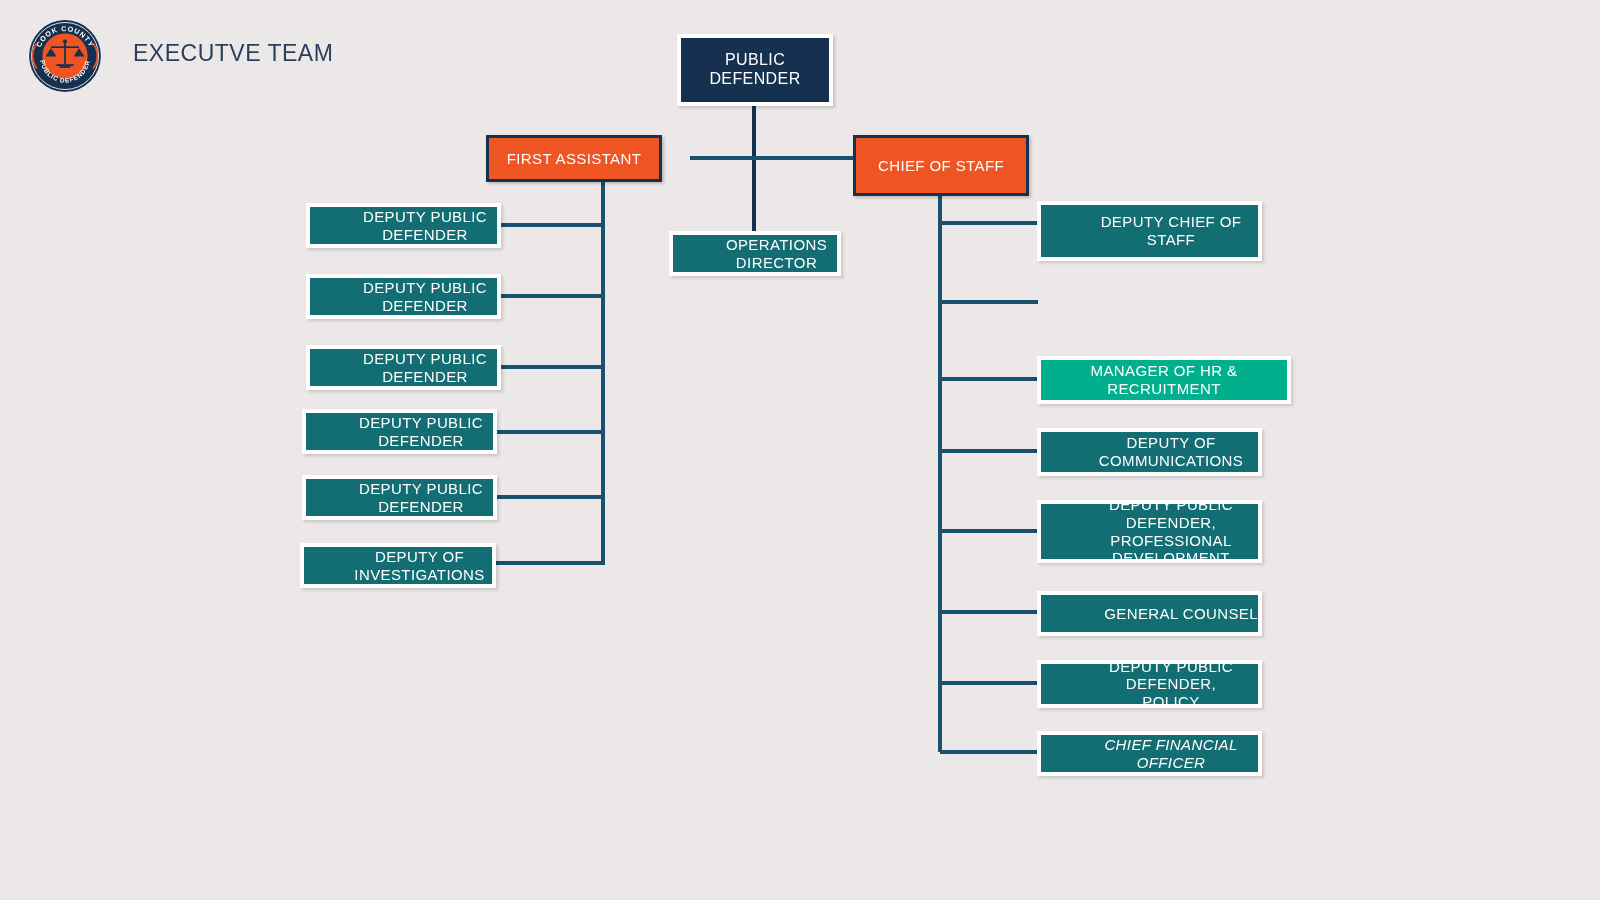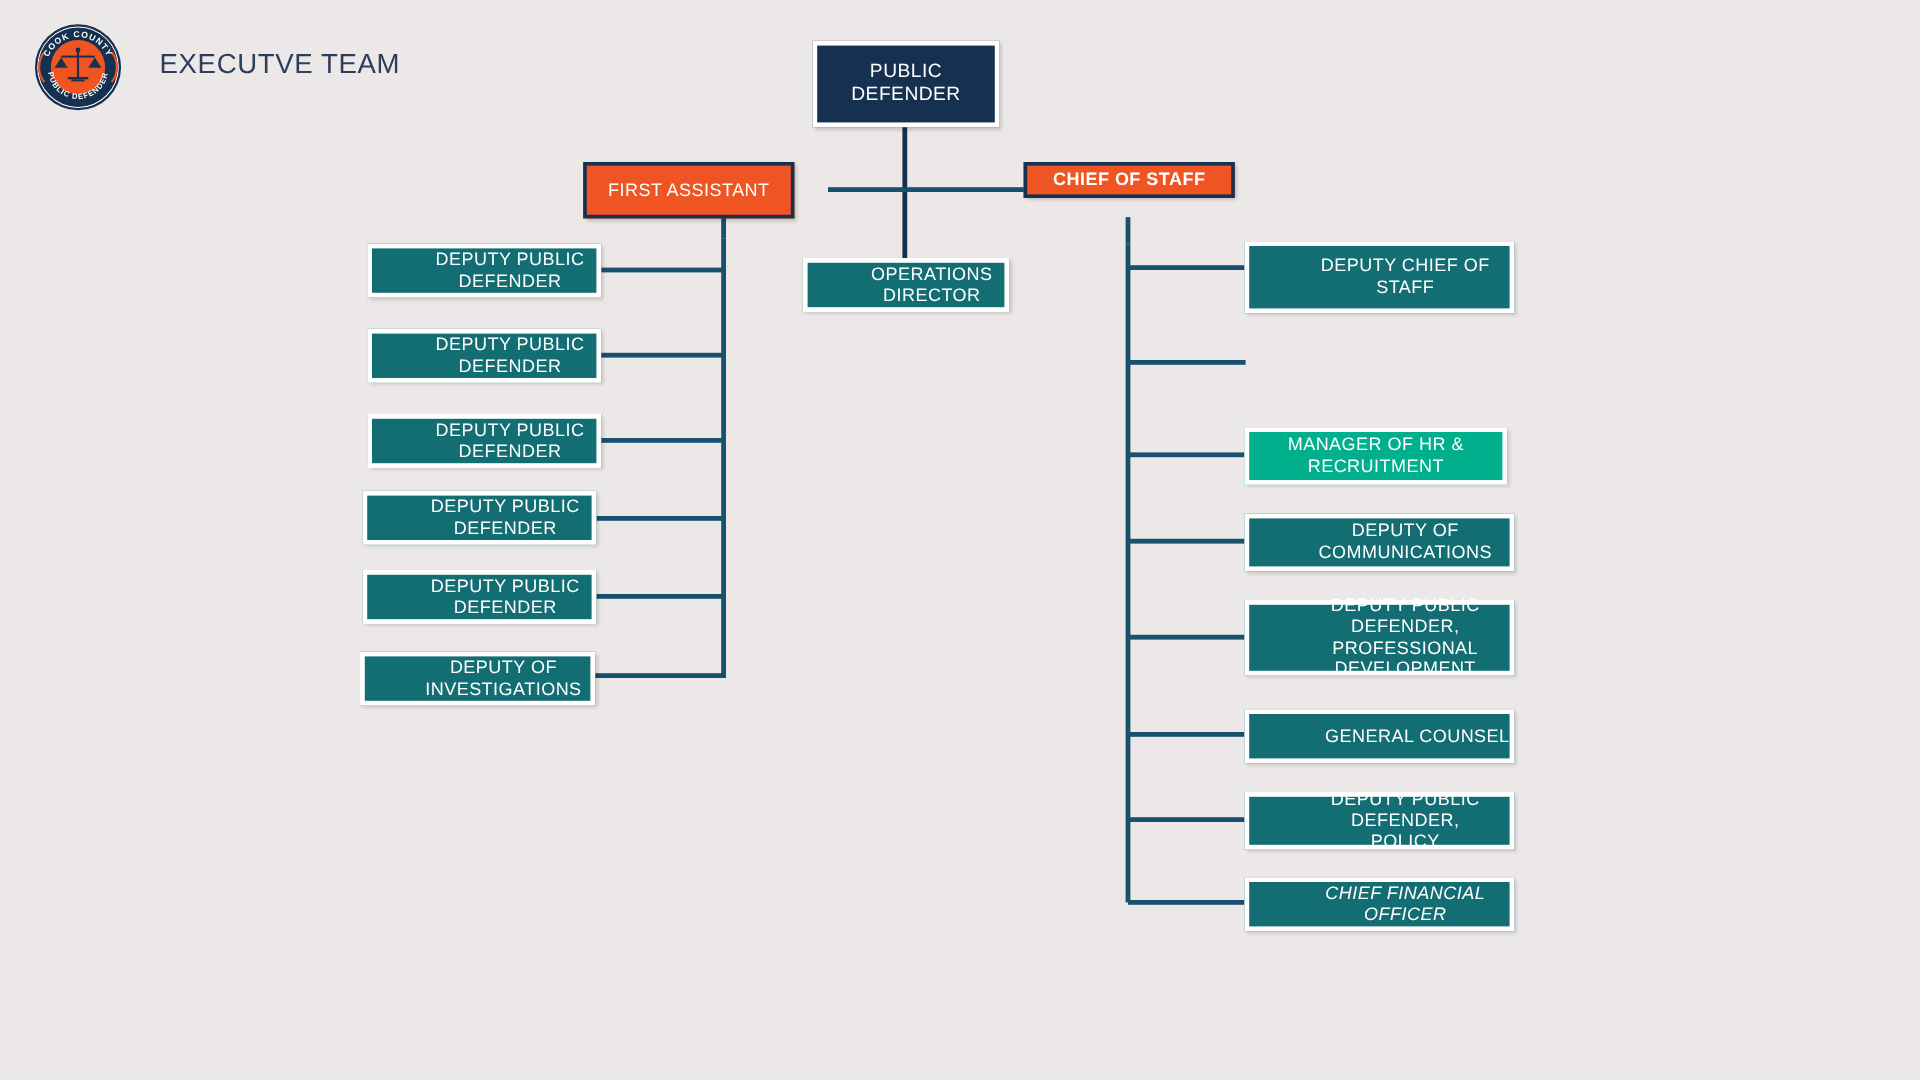--- a/index.html
+++ b/index.html
@@ -161,25 +161,25 @@
   <div class="conn" style="left:940px; top:681px; width:98px; height:4px;"></div>
   <div class="conn" style="left:940px; top:750px; width:98px; height:4px;"></div>
 
   <div class="node node-root" style="left:677px; top:34px; width:156px; height:72px;">
     <span class="lbl">PUBLIC DEFENDER</span>
   </div>
 
   <div class="node node-orange" style="left:486px; top:135px; width:176px; height:47px;">
     <span class="lbl">FIRST ASSISTANT</span>
   </div>
-  <div class="node node-orange" style="left:853px; top:135px; width:176px; height:30px;font-weight:bold;">
+  <div class="node node-orange" style="left:853px; top:135px; width:176px; height:61px;">
     <span class="lbl">CHIEF OF STAFF</span>
   </div>
 
-  <div class="node node-teal" style="left:669px; top:215px; width:172px; height:45px;">
+  <div class="node node-teal" style="left:669px; top:231px; width:172px; height:45px;">
     <span class="lbl">OPERATIONS
 DIRECTOR</span>
   </div>
 
   <div class="node node-teal" style="left:306px; top:203px; width:195px; height:45px;">
     <span class="lbl">DEPUTY PUBLIC
 DEFENDER</span>
   </div>
   <div class="node node-teal" style="left:306px; top:274px; width:195px; height:45px;">
     <span class="lbl">DEPUTY PUBLIC
@@ -198,21 +198,21 @@
 DEFENDER</span>
   </div>
   <div class="node node-teal" style="left:300px; top:543px; width:196px; height:45px;">
     <span class="lbl">DEPUTY OF
 INVESTIGATIONS</span>
   </div>
 
   <div class="node node-teal" style="left:1037px; top:201px; width:225px; height:60px;">
     <span class="lbl">DEPUTY CHIEF OF STAFF</span>
   </div>
-  <div class="node node-green" style="left:1037px; top:356px; width:219px; height:48px;">
+  <div class="node node-green" style="left:1037px; top:356px; width:254px; height:48px;">
     <span class="lbl">MANAGER OF HR &amp;
 RECRUITMENT</span>
   </div>
   <div class="node node-teal" style="left:1037px; top:428px; width:225px; height:48px;">
     <span class="lbl">DEPUTY OF
 COMMUNICATIONS</span>
   </div>
   <div class="node node-teal" style="left:1037px; top:500px; width:225px; height:63px;">
     <span class="lbl">DEPUTY PUBLIC DEFENDER,
 PROFESSIONAL

